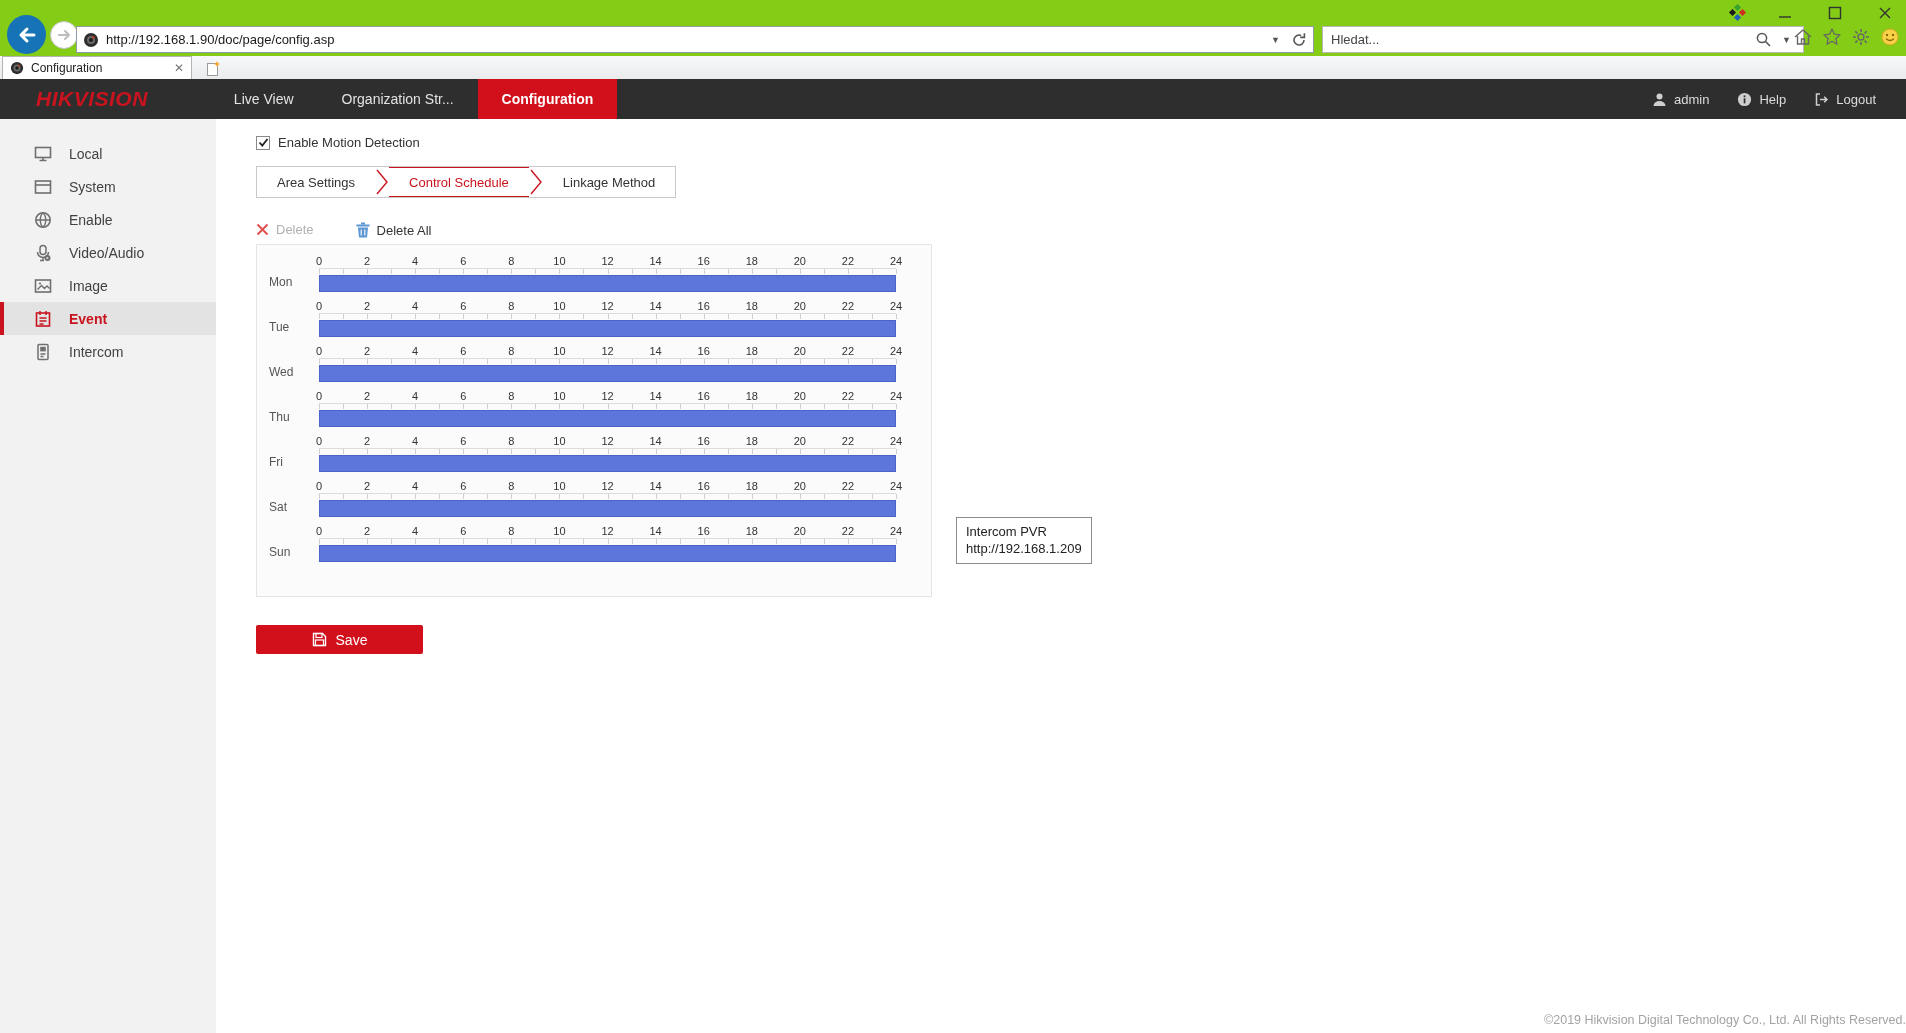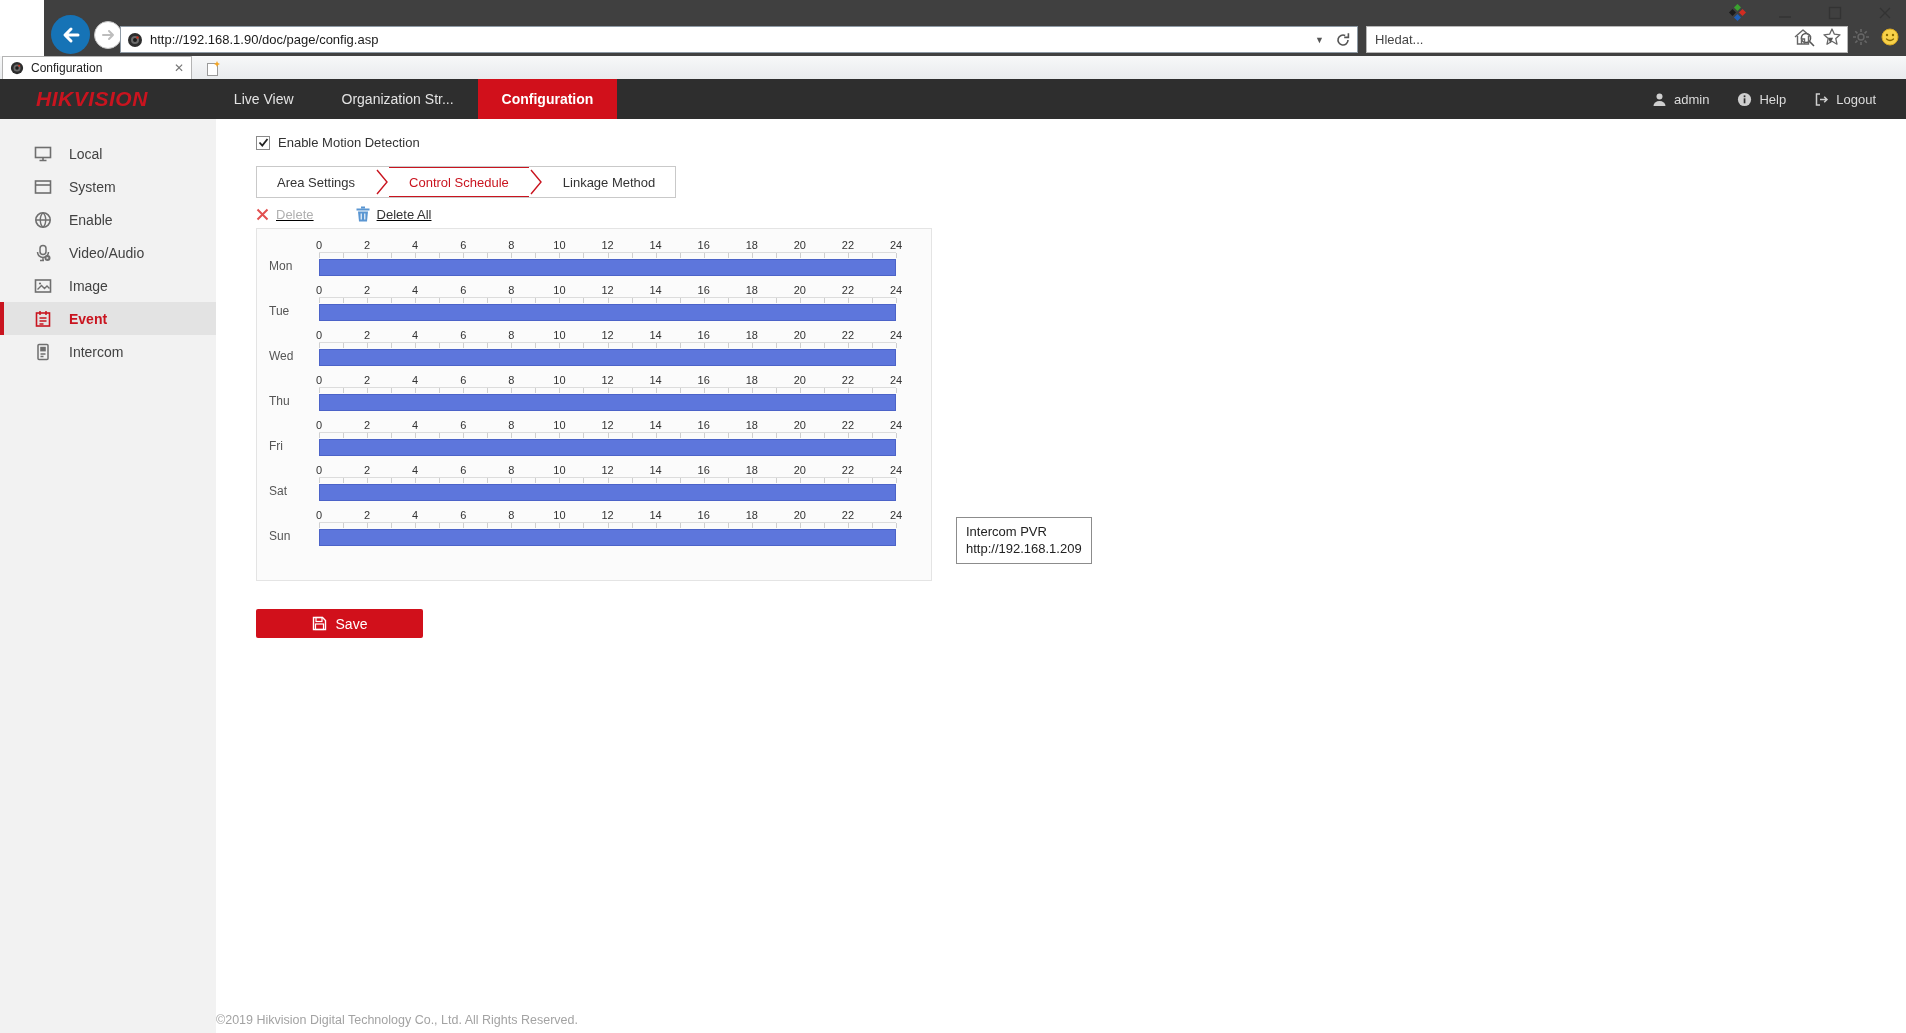--- a/index.html
+++ b/index.html
@@ -1,21 +1,21 @@
 <!DOCTYPE html>
 <html><head>
 <meta charset="utf-8">
 <style>
   * { box-sizing: border-box; margin: 0; padding: 0; }
   html,body { width:1906px; height:1033px; overflow:hidden; }
   body { font-family:"Liberation Sans", sans-serif; background:#fff; position:relative; }
   svg { display:block; }
 
   
-  .browser-top { position:relative; height:56px; background:#404040;margin-left:44px; }
+  .browser-top { position:relative; height:56px; background:#84cc16; }
   .btn-back { position:absolute; left:7px; top:15px; width:39px; height:39px; border-radius:50%;
               background:#1673b6; display:flex; align-items:center; justify-content:center; cursor:pointer; z-index:5;}
   .btn-fwd { position:absolute; left:50px; top:21px; width:28px; height:28px; border-radius:50%;
              background:#fff; border:1px solid #c3c3c3; display:flex; align-items:center; justify-content:center; }
   .url-bar { position:absolute; left:76px; top:26px; width:1238px; height:27px; border:1px solid #8e9aa5;
              display:flex; align-items:center; padding:0 6px; gap:7px; background:#fff; }
   .url-text { flex:1; border:none; outline:none; font:13px "Liberation Sans",sans-serif; color:#1a1a1a; background:transparent; }
   .url-caret { font-size:9px; color:#555; padding:0 4px; }
   .search-box { position:absolute; left:1322px; top:26px; width:482px; height:27px; border:1px solid #b7b7b7;
                 display:flex; align-items:center; padding:0 8px; gap:6px; background:#fff; }
@@ -57,21 +57,21 @@
   .enable-row { margin-top:16px; display:flex; align-items:center; gap:8px; font-size:13px; color:#333; }
   .checkbox { width:14px; height:14px; border:1px solid #8a8a8a; background:#fff; display:flex; align-items:center; justify-content:center; cursor:pointer; }
   .checkbox svg { visibility:hidden; }
   .checkbox.checked svg { visibility:visible; }
 
   .subtabs { margin-top:16px; display:inline-flex; align-items:stretch; border:1px solid #c9c9c9; height:32px; background:#fff; }
   .subtab { display:flex; align-items:center; padding:0 20px; font-size:13px; color:#333; cursor:pointer; }
   .subtab.active { color:#c9141f; box-shadow: inset 0 1px 0 #c9141f, inset 0 -1px 0 #c9141f; }
   .chev { display:flex; align-items:center; }
 
-  .toolbar { margin-top:8px; display:flex; align-items:flex-end; font-size:13px;text-decoration:underline; }
+  .toolbar { margin-top:24px; display:flex; align-items:flex-start; font-size:13px; }
   .tb-btn { display:flex; gap:7px; align-items:center; cursor:pointer; }
   .tb-delete { color:#b0b0b0; }
   .tb-delete-all { color:#333; margin-left:42px; }
 
   .sch-panel { margin-top:6px; width:676px; background:#fbfbfb; border:1px solid #e4e4e4; padding:10px 0 26px 12px; }
   .sch-row { display:flex; height:38px; margin-bottom:7px; }
   .sch-day { width:50px; font-size:12px; color:#555; align-self:flex-end; line-height:17px; padding-bottom:2px; }
   .sch-tl { position:relative; width:577px; cursor:pointer; }
   .sch-labels { position:relative; height:13px; font-size:11px; color:#333; }
   .sch-labels span { position:absolute; top:0; transform:translateX(-50%); line-height:13px; }
@@ -80,21 +80,21 @@
   .sch-track { position:relative; height:18px; margin-top:1px; }
   .sch-bar { position:absolute; top:0; height:17px; border:1px solid #4c63c8; cursor:pointer; }
 
   .tooltip { position:absolute; left:740px; top:398px; background:#fff; border:1px solid #8c8c8c;
              padding:5px 9px 6px; font-size:13px; color:#222; line-height:17px; white-space:nowrap; }
 
   .save-btn { margin-top:28px; width:167px; height:29px; background:#d1101b; border:none; border-radius:2px;
               color:#fff; font-size:14px; display:flex; align-items:center; justify-content:center; gap:9px; cursor:pointer;
               font-family:"Liberation Sans",sans-serif; }
 
-  .footer { position:absolute; bottom:6px; left:0; right:0; text-align:left; color:#a3a3a3; font-size:12.5px; }
+  .footer { position:absolute; bottom:6px; left:0; right:0; text-align:right; color:#a3a3a3; font-size:12.5px; }
 </style>
 </head>
 <body>
 
 <div class="browser-top">
   <div class="btn-back">
     <svg width="22" height="22" viewBox="0 0 22 22">
       <path d="M18 11 H6 M11 5 l-6 6 l6 6" stroke="#fff" stroke-width="3" fill="none" stroke-linecap="round" stroke-linejoin="round"></path>
     </svg>
   </div>

